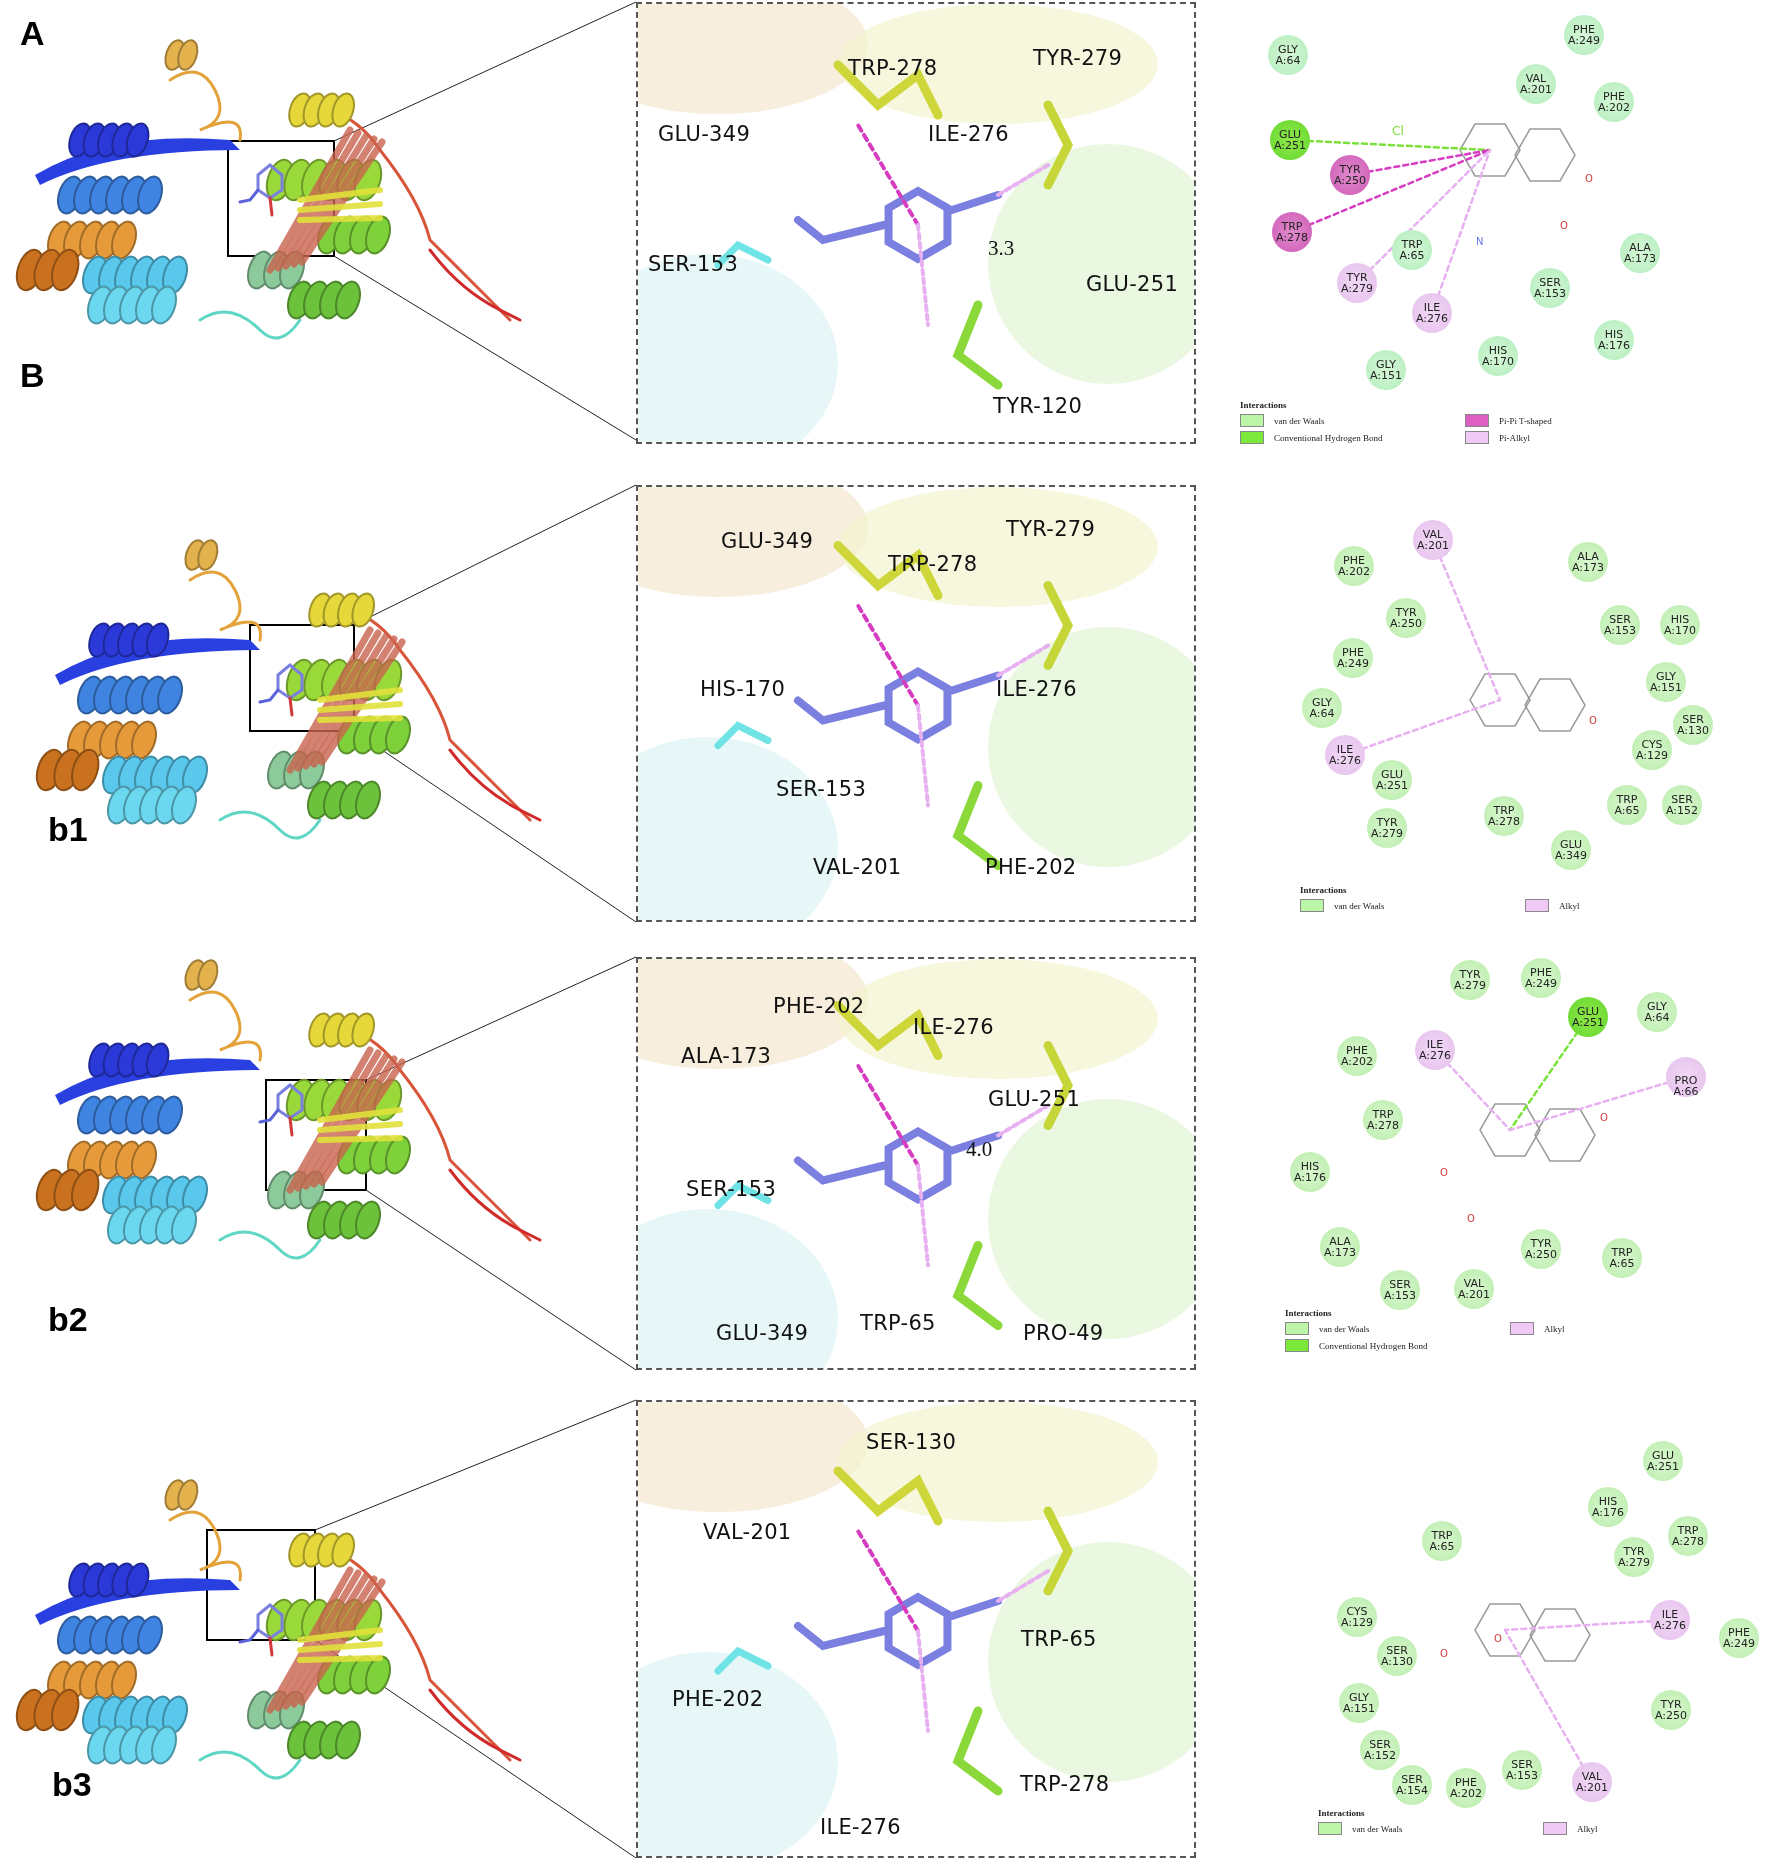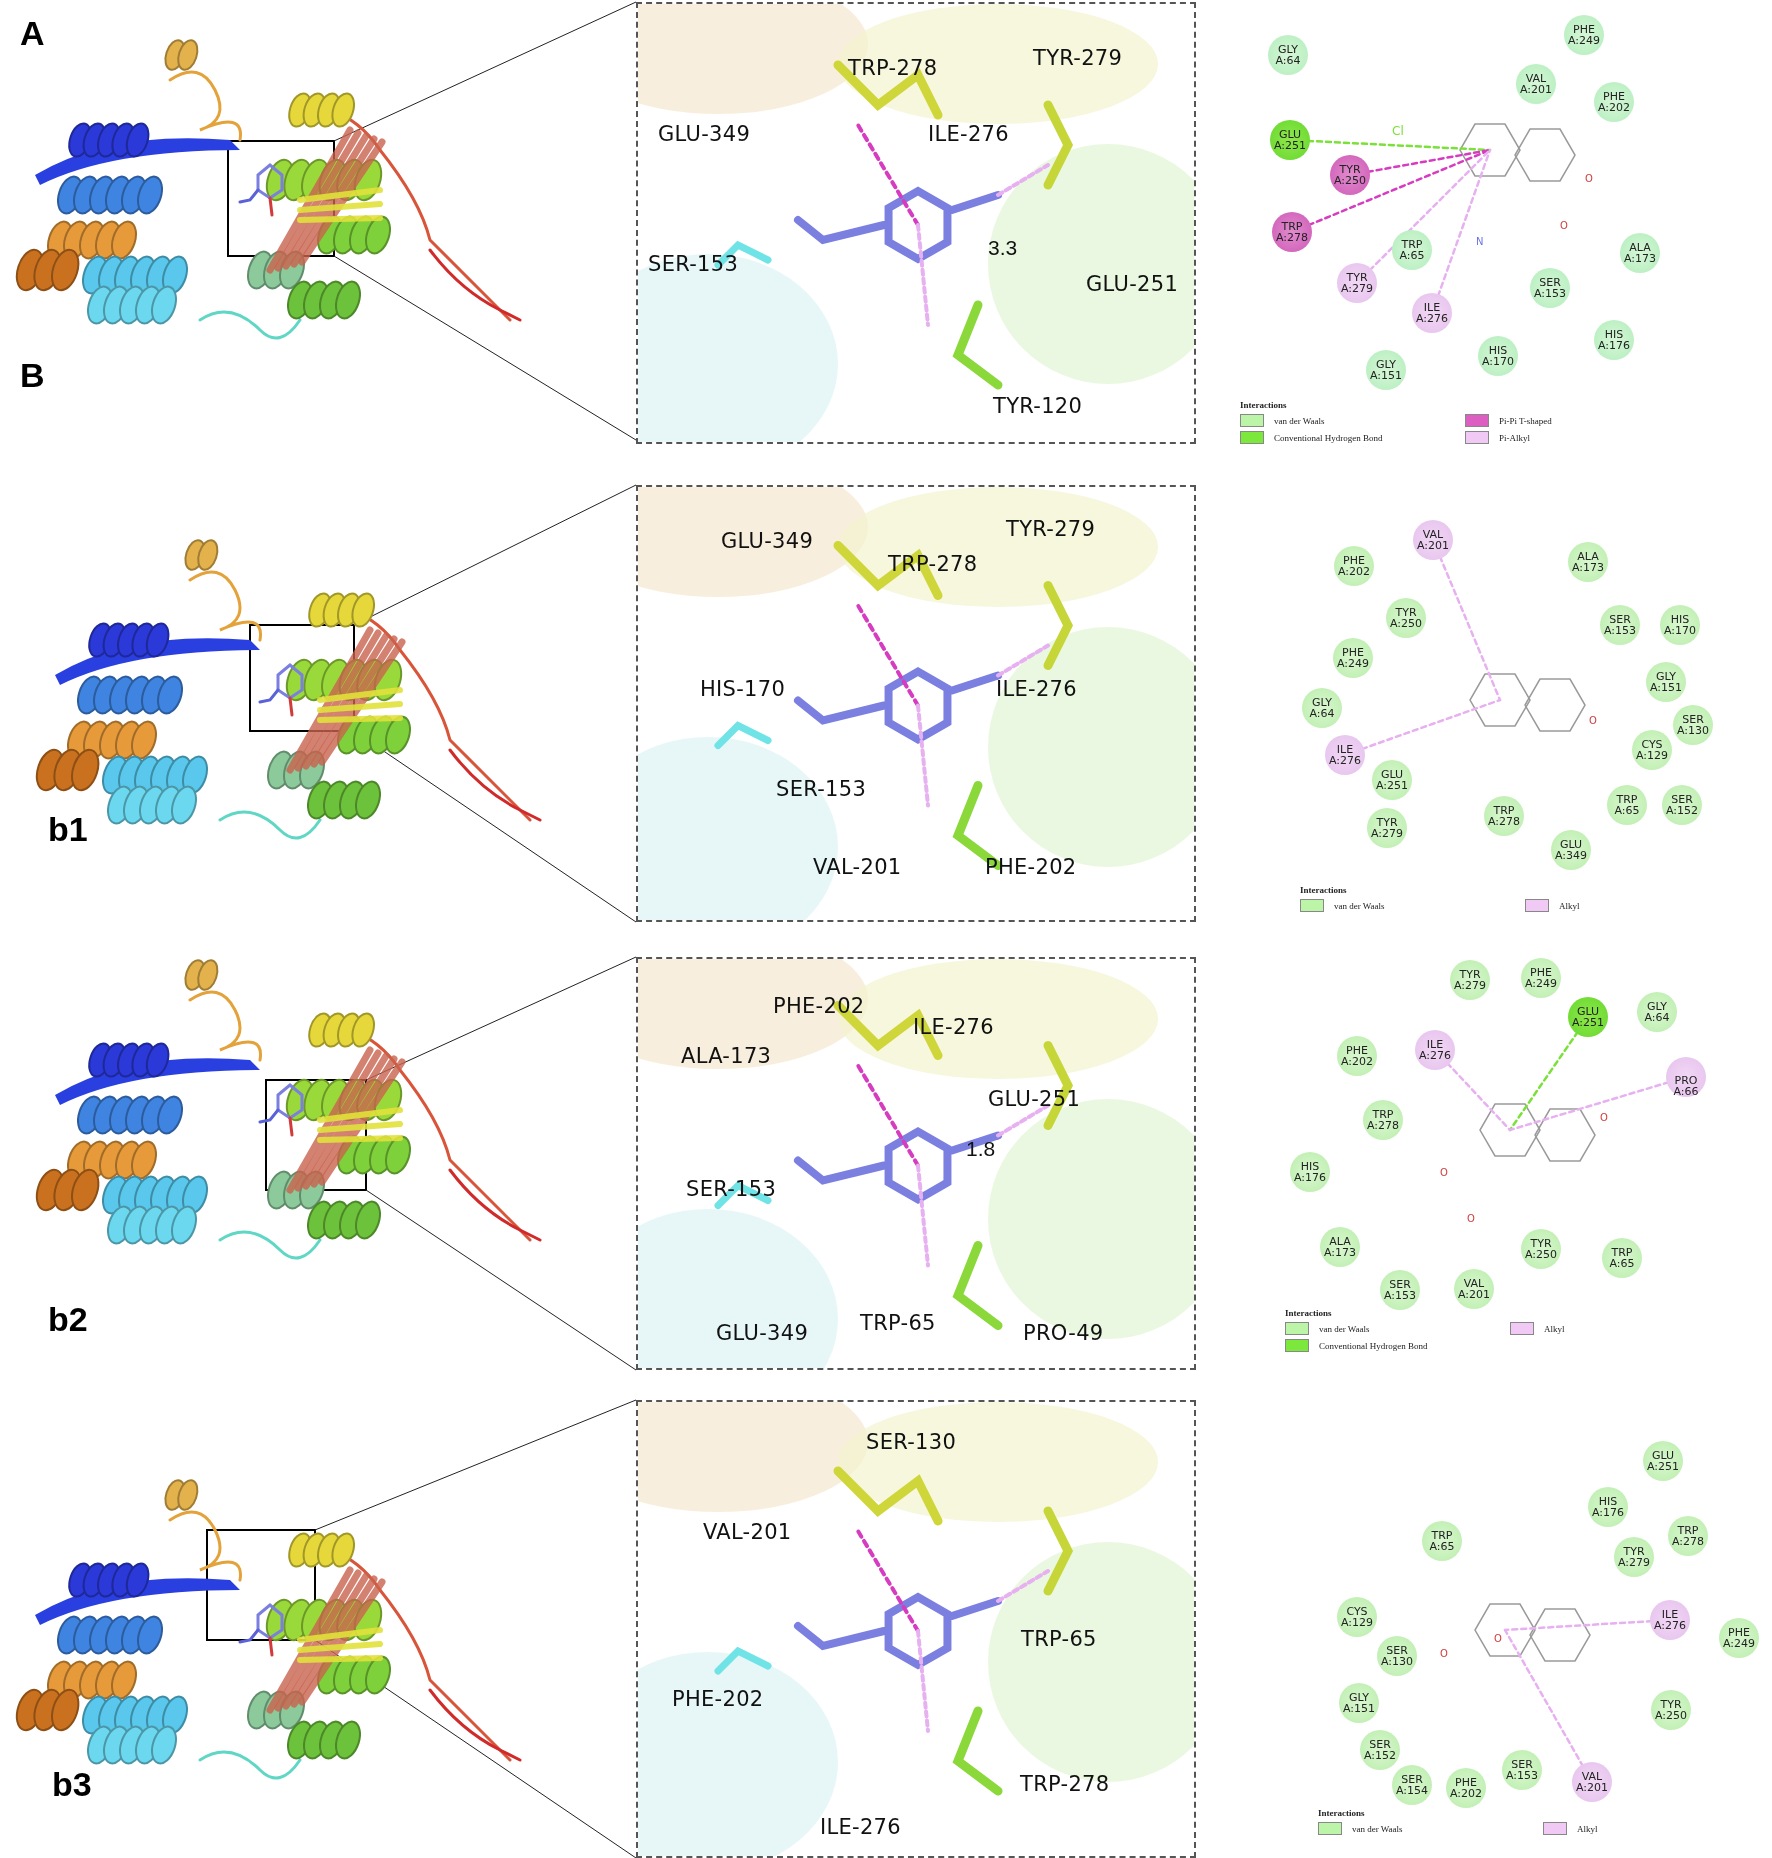--- a/index.html
+++ b/index.html
@@ -3,21 +3,21 @@
 <meta charset="utf-8">
 <style>
   html,body{margin:0;padding:0;background:#ffffff;}
   body{width:1772px;height:1858px;position:relative;overflow:hidden;font-family:"DejaVu Sans",sans-serif;}
   .panel-label{position:absolute;font-family:"Liberation Sans",sans-serif;font-weight:bold;color:#000;font-size:34px;}
   .protein{position:absolute;left:0;width:640px;}
   .protein svg{position:absolute;left:0;top:0;}
   .zoomview{position:absolute;left:636px;width:560px;border:2px dashed #555;box-sizing:border-box;background:#fff;overflow:hidden;}
   .zoomview svg{position:absolute;left:0;top:0;}
   .reslabel{position:absolute;font-family:"DejaVu Sans",sans-serif;font-size:21px;color:#111;white-space:nowrap;letter-spacing:0.3px;}
-  .dist{position:absolute;font-family:Liberation Sans, sans-serif;font-size:21px;color:#111;}
+  .dist{position:absolute;font-family:Liberation Serif, serif;font-size:21px;color:#111;}
   .diagram{position:absolute;left:1240px;width:532px;}
   .diagram svg{position:absolute;left:0;top:0;}
   .res{position:absolute;width:40px;height:40px;border-radius:50%;display:flex;flex-direction:column;align-items:center;justify-content:center;font-family:"DejaVu Sans",sans-serif;font-size:11px;line-height:11px;color:#222;transform:translate(-20px,-20px);}
   .res.vdw{background:radial-gradient(circle,#d6f7d6 0%,#bdf0c4 70%,#cdf5d2 100%);}
   .res.vdw-a{background:radial-gradient(circle,#d9f7cf 0%,#c3f0b6 70%,#d4f6c9 100%);}
   .res.hb{background:radial-gradient(circle,#8fe84b 0%,#72dc36 70%,#86e34c 100%);}
   .res.pipi{background:radial-gradient(circle,#e08ccd 0%,#d468bd 70%,#dc82c8 100%);}
   .res.pialkyl{background:radial-gradient(circle,#f1d8f5 0%,#e9c7ef 70%,#efd4f3 100%);}
   .legend{position:absolute;font-family:"Liberation Serif",serif;font-size:9px;color:#222;}
   .legend .title{font-weight:bold;font-size:9px;}
@@ -424,21 +424,21 @@
       <path d="M280 206.5 L290 306.5" fill="none" stroke="#e7b0f0" stroke-width="4" stroke-linecap="round" stroke-dasharray="5 4"></path>
     </svg>
     <div class="reslabel" style="left: 135px; top: 35px;">PHE-202</div>
     <div class="reslabel" style="left: 275px; top: 56px;">ILE-276</div>
     <div class="reslabel" style="left: 43px; top: 85px;">ALA-173</div>
     <div class="reslabel" style="left: 350px; top: 128px;">GLU-251</div>
     <div class="reslabel" style="left: 48px; top: 218px;">SER-153</div>
     <div class="reslabel" style="left: 78px; top: 362px;">GLU-349</div>
     <div class="reslabel" style="left: 222px; top: 352px;">TRP-65</div>
     <div class="reslabel" style="left: 385px; top: 362px;">PRO-49</div>
-    <div class="dist" style="left: 328px; top: 178px;">1.8</div>
+    <div class="dist" style="left: 328px; top: 178px;">4.0</div>
   </div>
 <div class="zoomview" style="top:1400px;height:458px;">
     <svg width="560" height="458">
       <ellipse cx="80" cy="40" rx="150" ry="70" fill="#f3e3c6" opacity="0.6"></ellipse>
       <ellipse cx="470" cy="260" rx="120" ry="120" fill="#e2f5d4" opacity="0.7"></ellipse>
       <ellipse cx="70" cy="360" rx="130" ry="110" fill="#d7f1f4" opacity="0.6"></ellipse>
       <ellipse cx="360" cy="60" rx="160" ry="60" fill="#f2f4cf" opacity="0.7"></ellipse>
       <path d="M309.4448637286709 246 L280 263 L250.5551362713291 246 L250.55513627132908 212 L280 195 L309.4448637286709 212 Z" fill="none" stroke="#7b7fe0" stroke-width="8" stroke-linecap="round"></path>
       <path d="M246 229 L185 244 L160 224" fill="none" stroke="#7b7fe0" stroke-width="8" stroke-linecap="round"></path>
       <path d="M314 214 L360 199" fill="none" stroke="#7b7fe0" stroke-width="8" stroke-linecap="round"></path>

